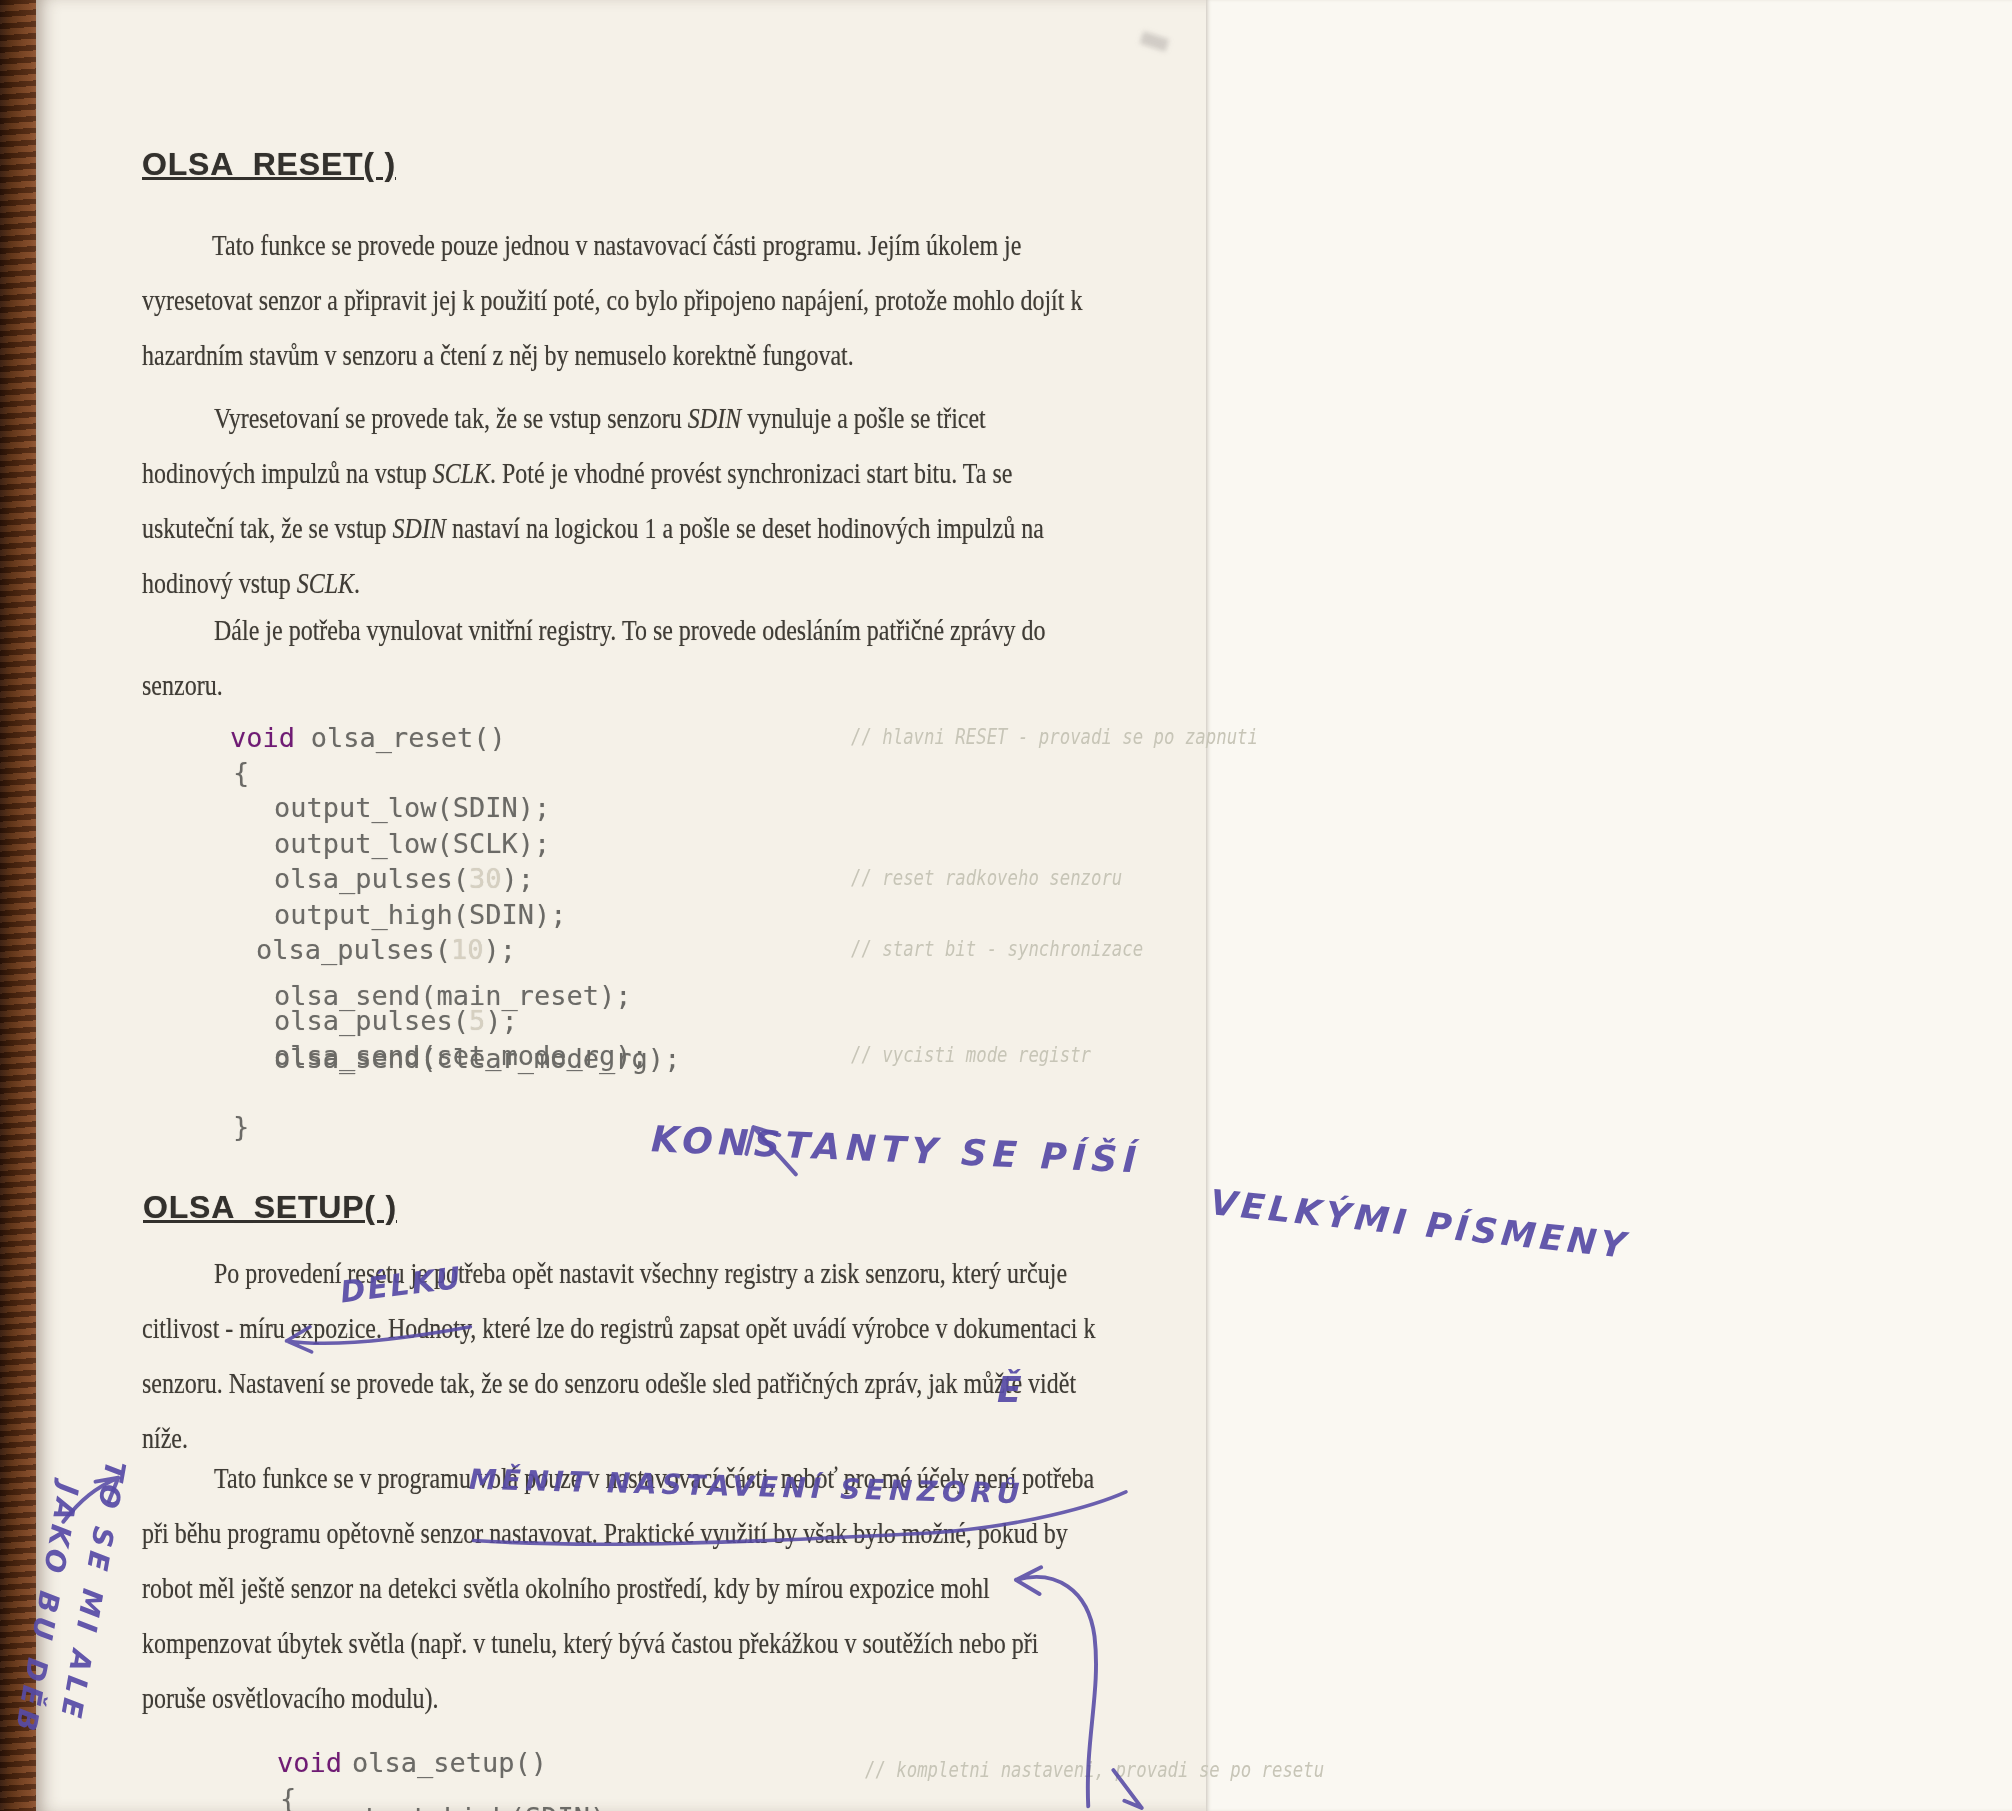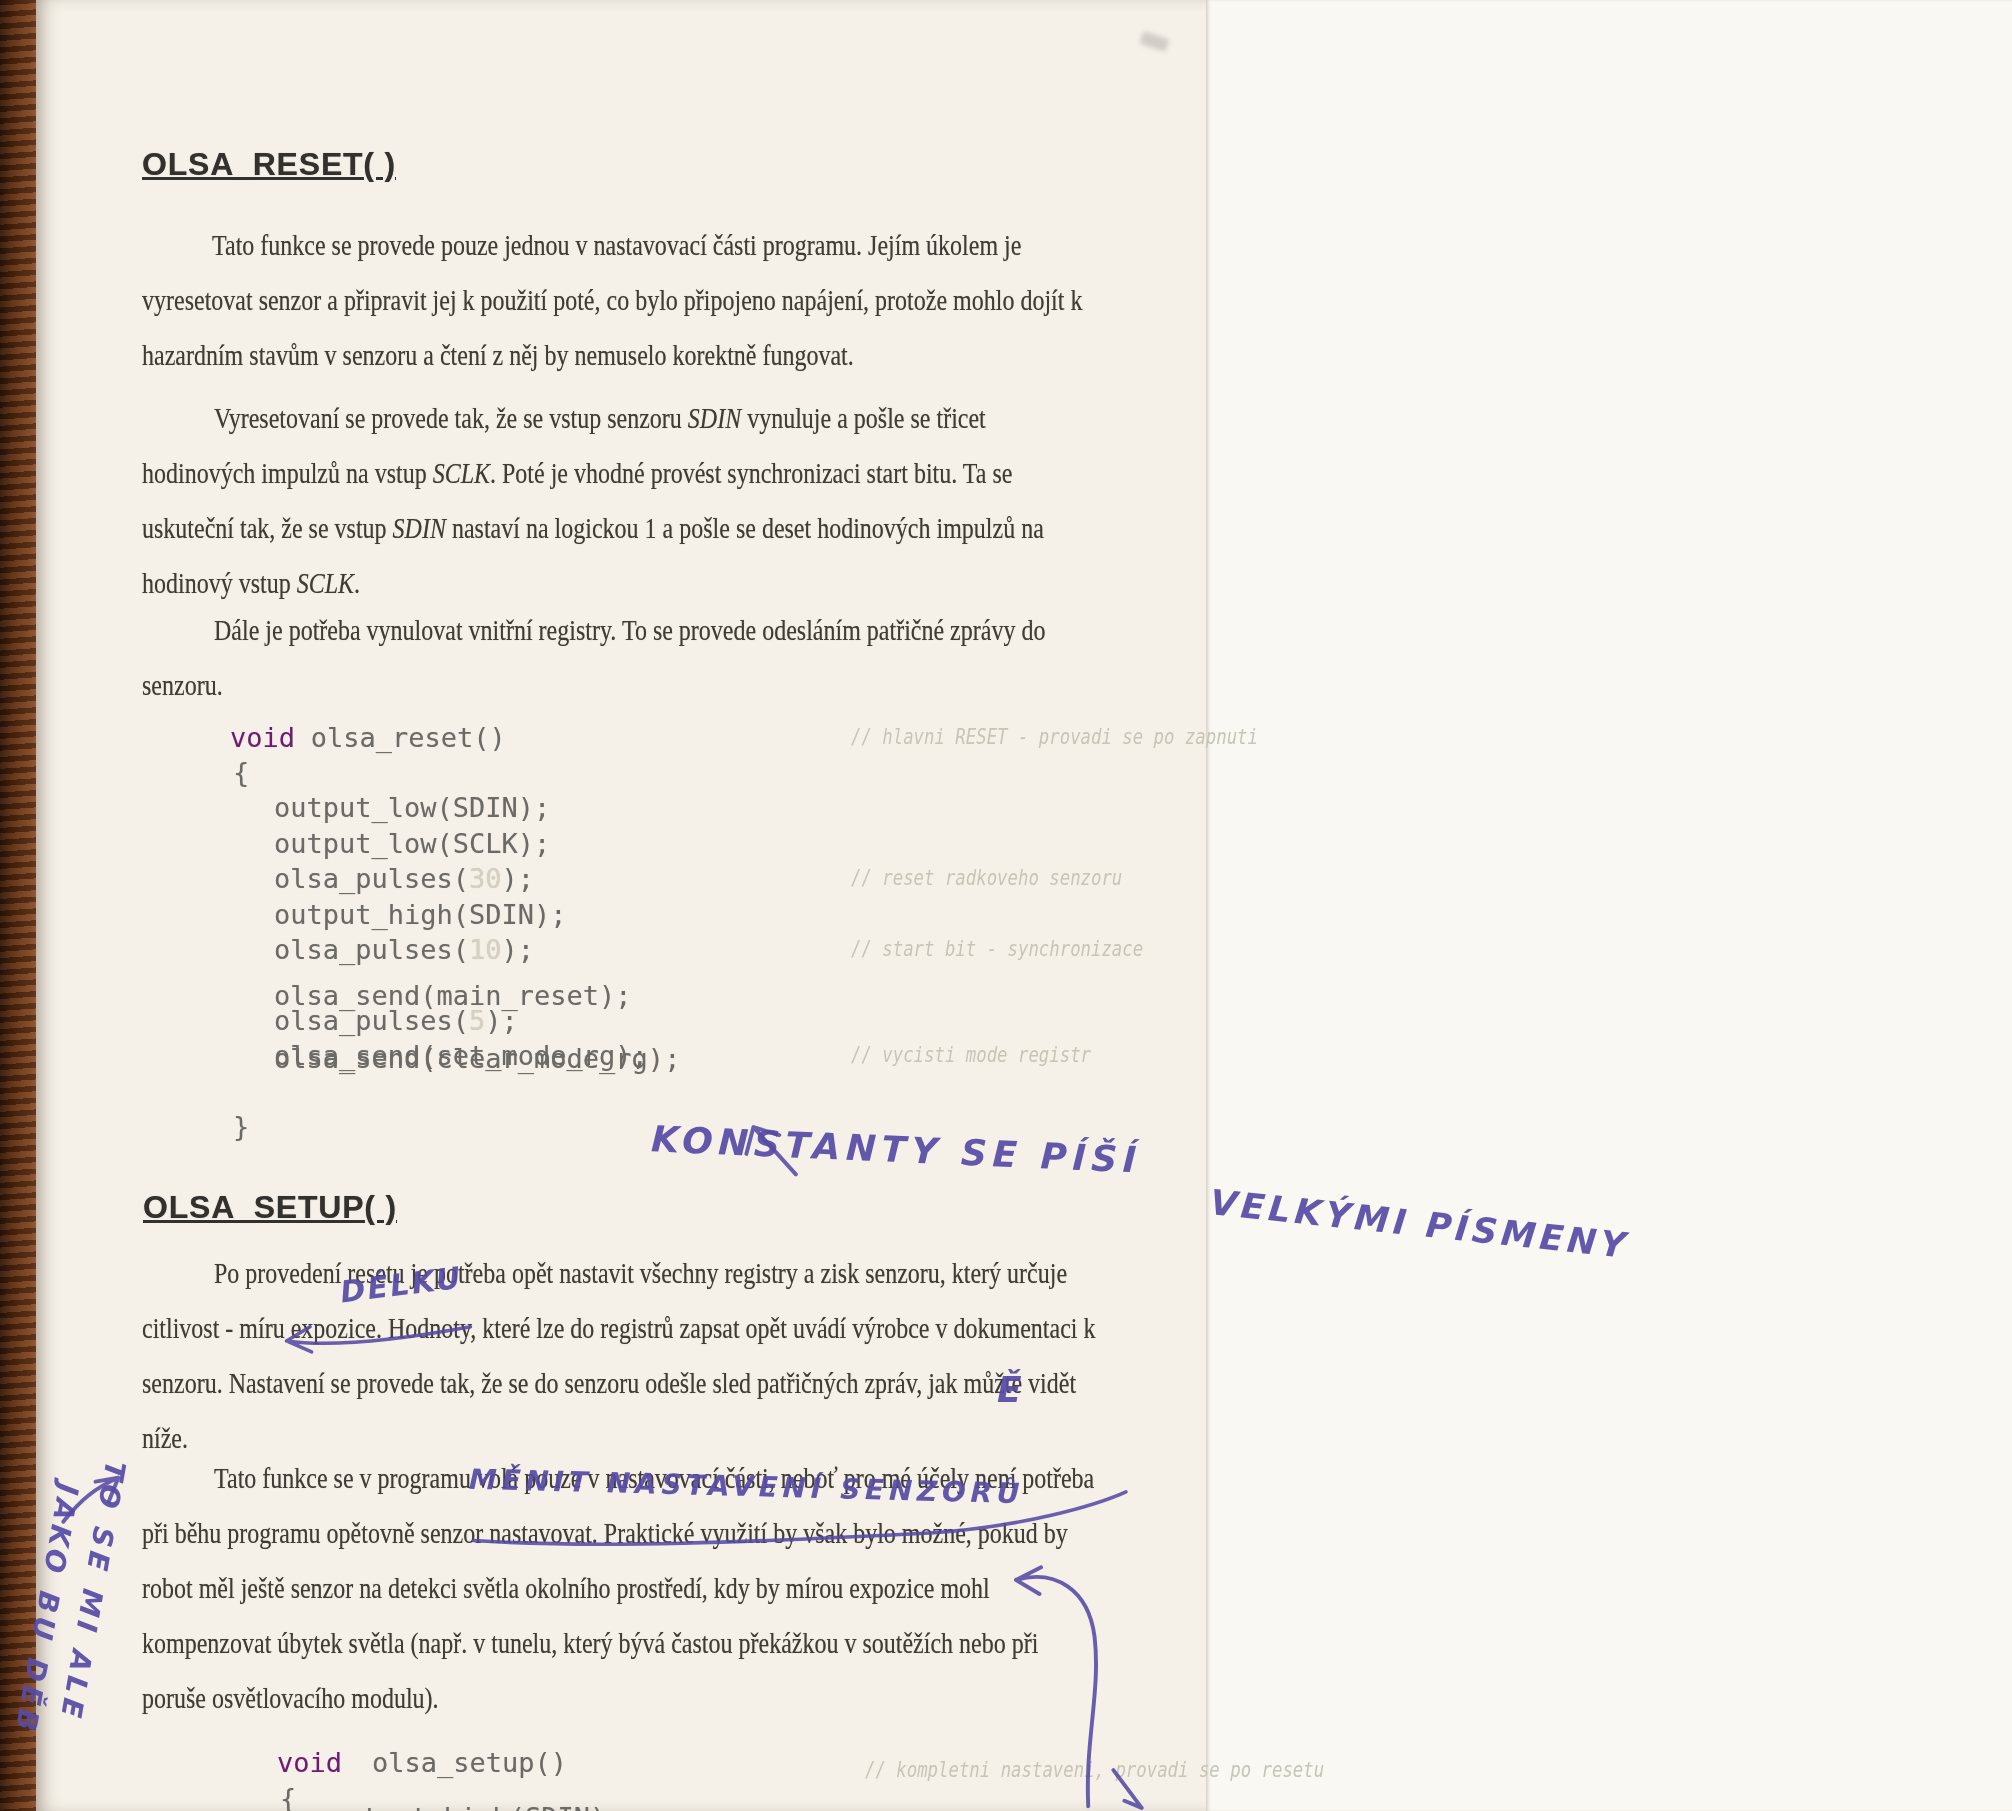--- a/index.html
+++ b/index.html
@@ -83,41 +83,41 @@
 <div class="serif" style="left:142px;top:668px">senzoru.</div>
 
 <div class="code" style="left:230px;top:722px"><span class="kw">void</span><span style="margin-left:15.7px">olsa_reset()</span></div>
 <div class="comment" style="left:851px;top:725px">// hlavni RESET - provadi se po zapnuti</div>
 <div class="code" style="left:233px;top:757px">{</div>
 <div class="code" style="left:274px;top:792px">output_low(SDIN);</div>
 <div class="code" style="left:274px;top:828px">output_low(SCLK);</div>
 <div class="code" style="left:274px;top:863px"><span>olsa_pulses(</span><span class="num">30</span><span>);</span></div>
 <div class="comment" style="left:851px;top:866px">// reset radkoveho senzoru</div>
 <div class="code" style="left:274px;top:899px">output_high(SDIN);</div>
-<div class="code" style="left:274px;top:934px"><span>olsa_pulses(</span><span class="num">10</span><span>);</span></div>
+<div class="code" style="left:256px;top:934px"><span>olsa_pulses(</span><span class="num">10</span><span>);</span></div>
 <div class="comment" style="left:851px;top:937px">// start bit - synchronizace</div>
 <div class="code" style="left:274px;top:980px">olsa_send(main_reset);</div>
 <div class="code" style="left:274px;top:1005px"><span>olsa_pulses(</span><span class="num">5</span><span>);</span></div>
 <div class="code" style="left:274px;top:1040px">olsa_send(set_mode_rg);</div>
 <div class="comment" style="left:851px;top:1043px">// vycisti mode registr</div>
 <div class="code" style="left:274px;top:1043px">olsa_send(clear_mode_rg);</div>
 <div class="code" style="left:233px;top:1111px">}</div>
 
 <div class="serif" style="left:214px;top:1256px">Po provedení resetu je potřeba opět nastavit všechny registry a zisk senzoru, který určuje</div>
 <div class="serif" style="left:142px;top:1311px">citlivost - míru expozice. Hodnoty, které lze do registrů zapsat opět uvádí výrobce v dokumentaci k</div>
 <div class="serif" style="left:142px;top:1366px">senzoru. Nastavení se provede tak, že se do senzoru odešle sled patřičných zpráv, jak můžte vidět</div>
 <div class="serif" style="left:142px;top:1421px">níže.</div>
 
 <div class="serif" style="left:214px;top:1461px">Tato funkce se v programu volá pouze v nastavovací části, neboť pro mé účely není potřeba</div>
 <div class="serif" style="left:142px;top:1516px">při běhu programu opětovně senzor nastavovat. Praktické využití by však bylo možné, pokud by</div>
 <div class="serif" style="left:142px;top:1571px">robot měl ještě senzor na detekci světla okolního prostředí, kdy by mírou expozice mohl</div>
 <div class="serif" style="left:142px;top:1626px">kompenzovat úbytek světla (např. v tunelu, který bývá častou překážkou v soutěžích nebo při</div>
 <div class="serif" style="left:142px;top:1681px">poruše osvětlovacího modulu).</div>
 
-<div class="code" style="left:277px;top:1747px"><span class="kw">void</span><span style="margin-left:30px">olsa_setup()</span></div>
+<div class="code" style="left:277px;top:1747px"><span class="kw">void</span><span style="margin-left:10px">olsa_setup()</span></div>
 <div class="comment" style="left:865px;top:1758px">// kompletni nastaveni, provadi se po resetu</div>
 <div class="code" style="left:280px;top:1783px">{</div>
 <div class="code clip-line" style="left:330px;top:1802px">output_high(SDIN);</div>
 
 <div class="pen-text" style="left:651px;top:1129px;font-size:36px;letter-spacing:5.5px;transform:rotate(2.5deg)">KONSTANTY SE PÍŠÍ</div>
 <div class="pen-text" style="left:1209px;top:1204px;font-size:35px;letter-spacing:3.9px;transform:rotate(6deg)">VELKÝMI PÍSMENY</div>
 <div class="pen-text" style="left:340px;top:1267px;font-size:30px;letter-spacing:2.4px;transform:rotate(-7deg)">DÉLKU</div>
 <div class="pen-text" style="left:997px;top:1369px;font-size:36px">Ě</div>
 <div class="pen-text" style="left:469px;top:1470px;font-size:28px;letter-spacing:4.7px;transform:rotate(1.5deg)">MĚNIT NASTAVENÍ SENZORŮ</div>
 <div class="pen-text" style="left:132px;top:1464px;font-size:28px;letter-spacing:4.7px;transform:rotate(100deg);transform-origin:0 0">TO SE MI ALE</div>

